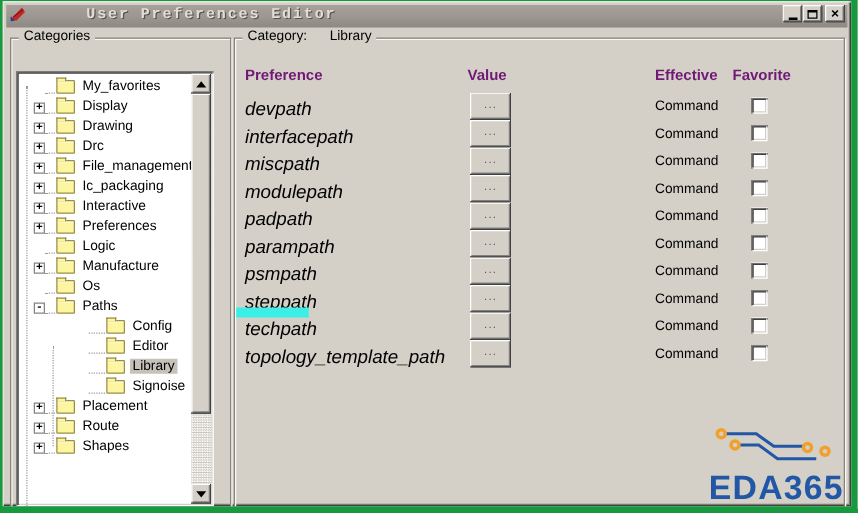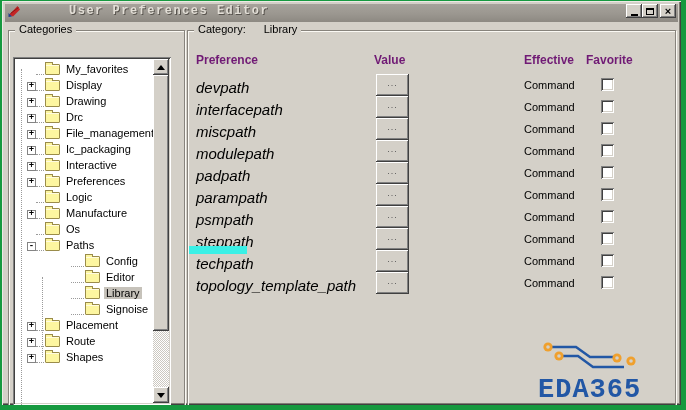--- a/index.html
+++ b/index.html
@@ -127,21 +127,21 @@
   .peff{position:absolute;left:336px;top:5px;font-size:11px;color:#000;}
   .pcb{
     position:absolute;left:413px;top:4px;width:13px;height:13px;background:#fff;
     box-shadow:inset 1px 1px 0 #808080,inset -1px -1px 0 #ffffff,inset 2px 2px 0 #404040,inset -2px -2px 0 #d4d0c8;
   }
   .cyan-marker{
     position:absolute;left:1px;top:215px;width:58px;height:8px;
     background:var(--highlight-cyan,#3af0e6);
   }
   
-  .logo{position:absolute;left:348px;top:304px;width:118px;font-family:Liberation Mono, monospace;}
+  .logo{position:absolute;left:377px;top:304px;width:118px;}
   .logo-svg path{stroke:var(--logo-blue,#2257a5);fill:none;stroke-width:2.4;}
   .logo-svg .pad{fill:var(--logo-orange,#f0a02d);}
   .logo-svg .hole{fill:var(--face,#d4d0c8);}
   .logo-text{
     margin-top:-3px;margin-left:2px;
     font-size:27px;font-weight:bold;letter-spacing:1px;
     color:var(--logo-blue,#2257a5);line-height:26px;
   }
 </style>
 </head>

